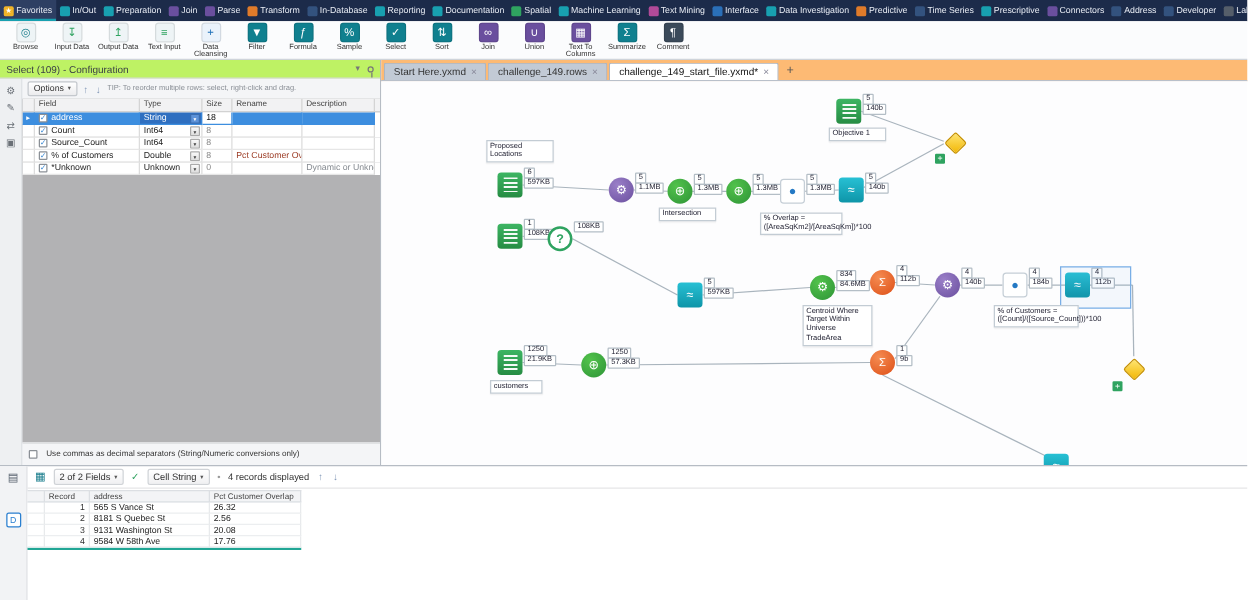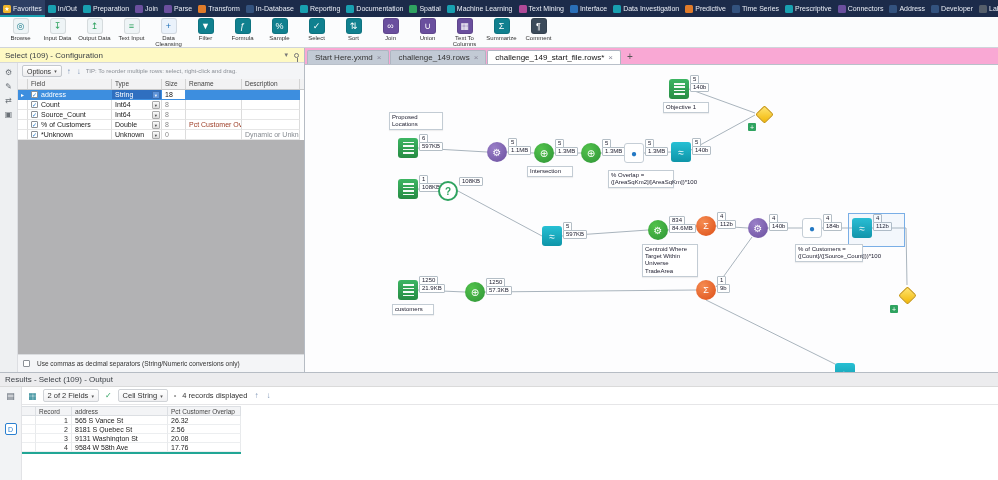--- a/index.html
+++ b/index.html
@@ -16,21 +16,21 @@
   .palette{height:31px;background:#fbfcfd;border-bottom:1px solid #cfd4da;display:flex;align-items:flex-start;padding:1px 2px 0;}
   .tool{width:37px;display:flex;flex-direction:column;align-items:center;}
   .tool-ico{width:16px;height:16px;border-radius:3px;display:flex;align-items:center;justify-content:center;font-size:9px;border:1px solid rgba(0,0,0,.10);}
   .tool-label{font-size:6px;color:#333;text-align:center;line-height:1.05;margin-top:1px;}
 
   
   .middle{height:324px;display:flex;min-height:0;}
 
   
   .config{width:305px;display:flex;flex-direction:column;background:#f0f1f3;border-right:1px solid #b6bcc4;}
-  .cfg-header{height:15px;background:#fef9c3;border-bottom:1px solid #d5d7da;display:flex;align-items:center;justify-content:space-between;padding:0 5px;font-size:8px;color:#3a3f45;}
+  .cfg-header{height:15px;background:#bef264;border-bottom:1px solid #d5d7da;display:flex;align-items:center;justify-content:space-between;padding:0 5px;font-size:8px;color:#3a3f45;}
   .hdr-icons{display:flex;align-items:center;gap:6px;color:#777;}
   .chev{font-size:7px;}
   .pin-icon{position:relative;width:5px;height:5px;border:1px solid #777;border-radius:50%;display:inline-block;}
   .pin-icon::after{content:"";position:absolute;left:1.5px;top:4px;width:1px;height:4px;background:#777;}
   .cfg-body{flex:1;display:flex;min-height:0;}
   .cfg-rail{width:18px;background:#eef0f2;border-right:1px solid #dcdee2;display:flex;flex-direction:column;align-items:center;padding-top:5px;gap:5px;color:#6a7077;font-size:8px;}
   .cfg-content{flex:1;display:flex;flex-direction:column;min-width:0;}
   .cfg-options{height:16px;display:flex;align-items:center;gap:4px;padding:0 4px;background:#f4f5f7;}
   .opt-btn{display:flex;align-items:center;gap:3px;border:1px solid #c4c8cd;background:linear-gradient(#fff,#ececee);padding:0 4px;height:12px;font-size:7px;border-radius:2px;color:#333;}
   .dd-sm{font-size:5px;color:#555;}
@@ -52,21 +52,21 @@
   .c-desc{color:#858a90;}
   .cfg-row.selected>div{background:#3d8edf;color:#fff;border-color:#3d8edf;}
   .cfg-row.selected .cbx{color:#2a7fd0;}
   .cfg-row.selected .c-type{background:#2f6fc0;}
   .cfg-row.selected .c-type .dd{background:#5d92d8;border-color:#3a6db0;color:#fff;}
   .cfg-row.selected .c-size{background:#fff;color:#111;}
   .cfg-footer{height:18px;background:#f4f5f7;border-top:1px solid #d9dbde;display:flex;align-items:center;gap:4px;padding:0 5px;font-size:6.5px;color:#333;}
 
   
   .canvas-col{flex:1;display:flex;flex-direction:column;min-width:0;}
-  .doc-tabbar{height:17px;background:#f9a8d4;display:flex;align-items:stretch;border-bottom:1px solid #b9c0ca;padding-left:2px;}
+  .doc-tabbar{height:17px;background:#fdba74;display:flex;align-items:stretch;border-bottom:1px solid #b9c0ca;padding-left:2px;}
   .doc-tab{display:flex;align-items:center;gap:4px;padding:0 7px;font-size:8px;background:#c2cad5;border:1px solid #aeb6c2;border-bottom:none;margin:2px 1px 0 0;border-radius:2px 2px 0 0;color:#333;white-space:nowrap;}
   .doc-tab.active{background:#fff;color:#111;}
   .tab-close{color:#889;font-size:8px;}
   .new-tab{width:16px;display:flex;align-items:center;justify-content:center;color:#555;font-size:10px;}
   .canvas{flex:1;position:relative;background:#fdfdfe;overflow:hidden;}
   .wf-wires{position:absolute;left:0;top:0;width:100%;height:100%;}
   .wf-wires line{stroke:#a9b4bd;stroke-width:1;}
   .wf-node{position:absolute;width:20px;height:20px;}
   .wf-icon{width:20px;height:20px;border-radius:3px;display:flex;align-items:center;justify-content:center;font-size:10px;position:relative;}
   .stripes{display:none;}
@@ -500,21 +500,21 @@
               <span>Start Here.yxmd</span>
               <span class="tab-close">×</span>
             </div>
 
             <div class="doc-tab">
               <span>challenge_149.rows</span>
               <span class="tab-close">×</span>
             </div>
 
             <div class="doc-tab active">
-              <span>challenge_149_start_file.rows*</span>
+              <span>challenge_149_start_file.yxmd*</span>
               <span class="tab-close">×</span>
             </div>
           </div>
         <div class="new-tab">+</div>
       </div>
       <div class="canvas">
         <svg class="wf-wires">
             <line x1="384" y1="24" x2="450" y2="48"></line>
             <line x1="386" y1="85" x2="450" y2="50"></line>
             <line x1="113" y1="83" x2="182" y2="87"></line>
@@ -772,23 +772,20 @@
             <div class="wf-ann" style="left: 490px; top: 179px; width: 68px;">% of Customers = ([Count]/([Source_Count]))*100</div>
 
             <div class="wf-ann" style="left: 87px; top: 239px; width: 42px;">customers</div>
           </div>
       </div>
     </div>
 
   </div>
 
   <div class="results">
-    <div class="res-header">
-      <span>Results - Select (109) - Output</span>
-    </div>
     <div class="res-body">
       <div class="res-rail">
         <span class="rail-ico">▤</span>
         <span class="rail-d">D</span>
       </div>
       <div class="res-main">
         <div class="res-toolbar">
           <span class="rt-ico">▦</span>
           <span class="rt-dd">
               <span>2 of 2 Fields</span>

